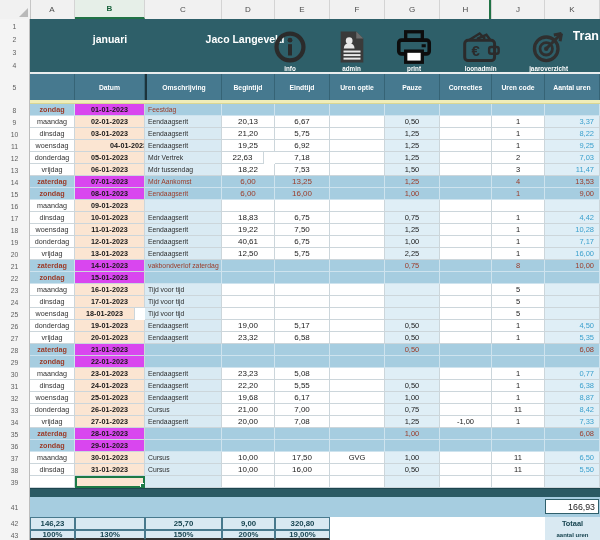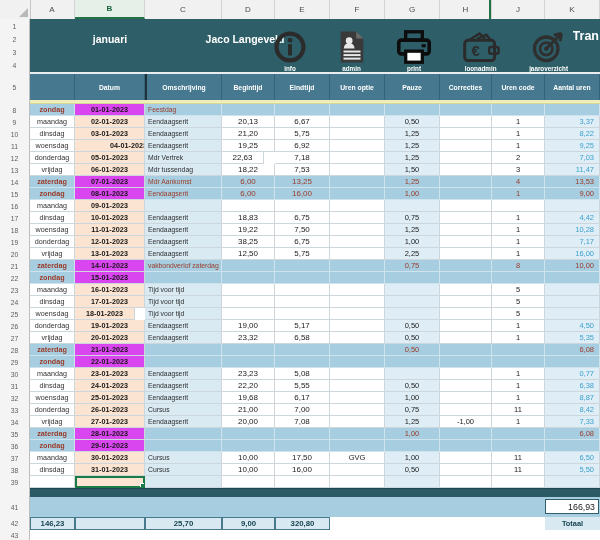--- a/index.html
+++ b/index.html
@@ -340,21 +340,21 @@
         <div class="cell c-optie" style="left: 330px; width: 55px;"></div>
         <div class="cell c-pauze" style="left: 385px; width: 55px;">1,25</div>
         <div class="cell c-corr" style="left: 440px; width: 52px;"></div>
         <div class="cell c-code" style="left: 492px; width: 53px;">1</div>
         <div class="cell c-aantal" style="left: 545px; width: 55px;">10,28</div>
       </div>
       <div class="r" style="top: 236px;">
         <div class="cell c-day" style="left: 30px; width: 45px;">donderdag</div>
         <div class="cell c-date" style="left: 75px; width: 70px;">12-01-2023</div>
         <div class="cell c-desc" style="left: 145px; width: 77px;">Eendaagserit</div>
-        <div class="cell c-begin" style="left: 222px; width: 53px;">38,25</div>
+        <div class="cell c-begin" style="left: 222px; width: 53px;">40,61</div>
         <div class="cell c-end" style="left: 275px; width: 55px;">6,75</div>
         <div class="cell c-optie" style="left: 330px; width: 55px;"></div>
         <div class="cell c-pauze" style="left: 385px; width: 55px;">1,00</div>
         <div class="cell c-corr" style="left: 440px; width: 52px;"></div>
         <div class="cell c-code" style="left: 492px; width: 53px;">1</div>
         <div class="cell c-aantal" style="left: 545px; width: 55px;">7,17</div>
       </div>
       <div class="r" style="top: 248px;">
         <div class="cell c-day" style="left: 30px; width: 45px;">vrijdag</div>
         <div class="cell c-date" style="left: 75px; width: 70px;">13-01-2023</div>
@@ -605,14 +605,22 @@
 
   <div class="sumrow row42" style="top:517px;height:13px">
     <div class="scell" style="left:30px;width:45px;height:13px">146,23</div>
     <div class="scell" style="left:75px;width:70px;height:13px"></div>
     <div class="scell" style="left:145px;width:77px;height:13px">25,70</div>
     <div class="scell" style="left:222px;width:53px;height:13px">9,00</div>
     <div class="scell" style="left:275px;width:55px;height:13px">320,80</div>
     <div class="scell kx klabel" style="left:545px;width:55px;height:13px">Totaal</div>
   </div>
 
+  <div class="sumrow row43" style="top:530px;height:10px">
+    <div class="scell" style="left:30px;width:45px;height:10px">100%</div>
+    <div class="scell" style="left:75px;width:70px;height:10px">130%</div>
+    <div class="scell" style="left:145px;width:77px;height:10px">150%</div>
+    <div class="scell" style="left:222px;width:53px;height:10px">200%</div>
+    <div class="scell" style="left:275px;width:55px;height:10px">19,00%</div>
+    <div class="scell kx klabel2" style="left:545px;width:55px;height:10px;border-bottom:none">aantal uren</div>
+  </div>
 
 </div>
 
 </body></html>

